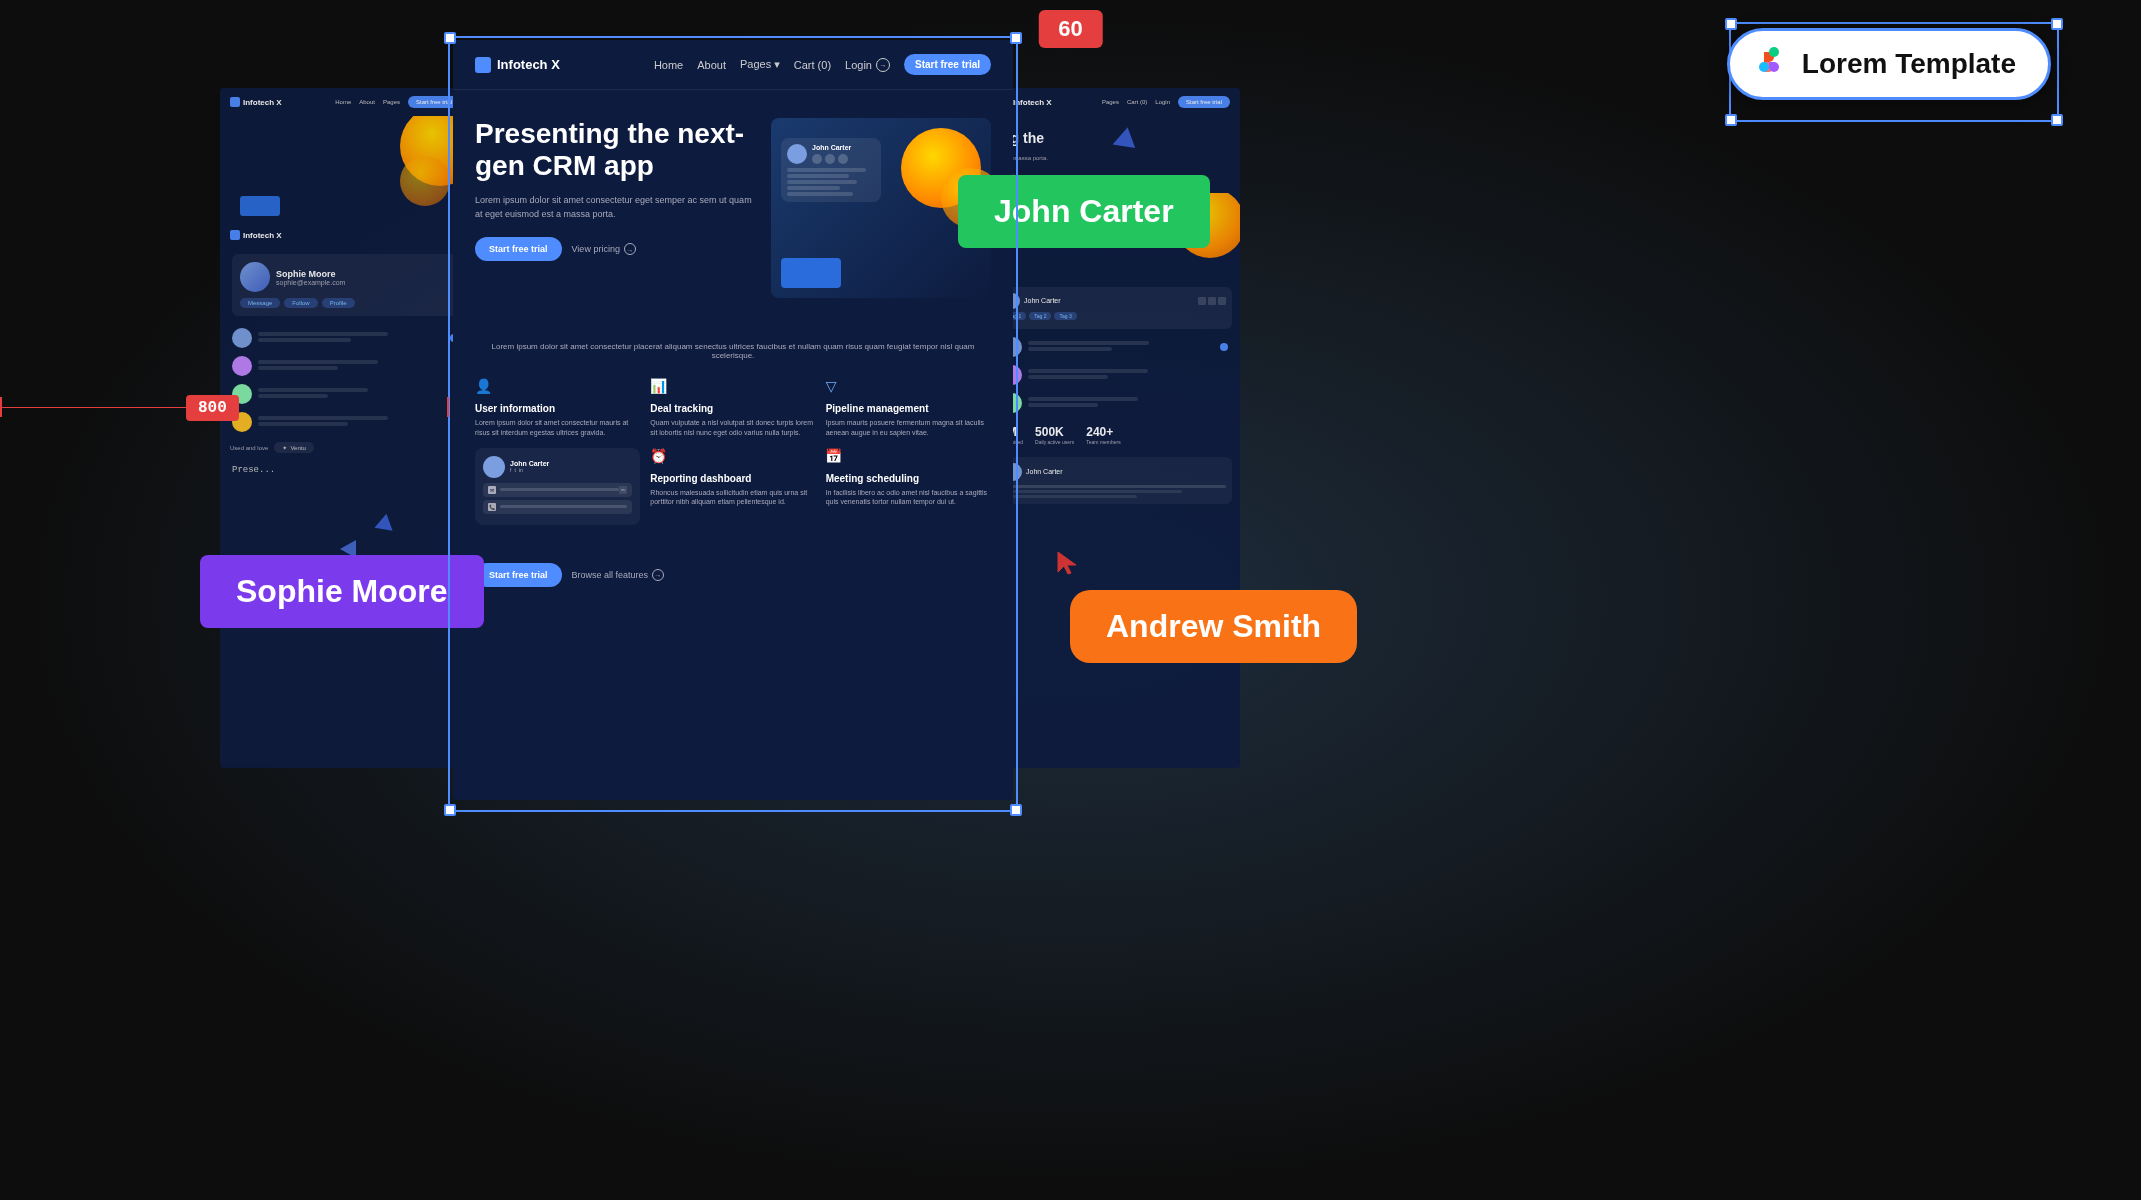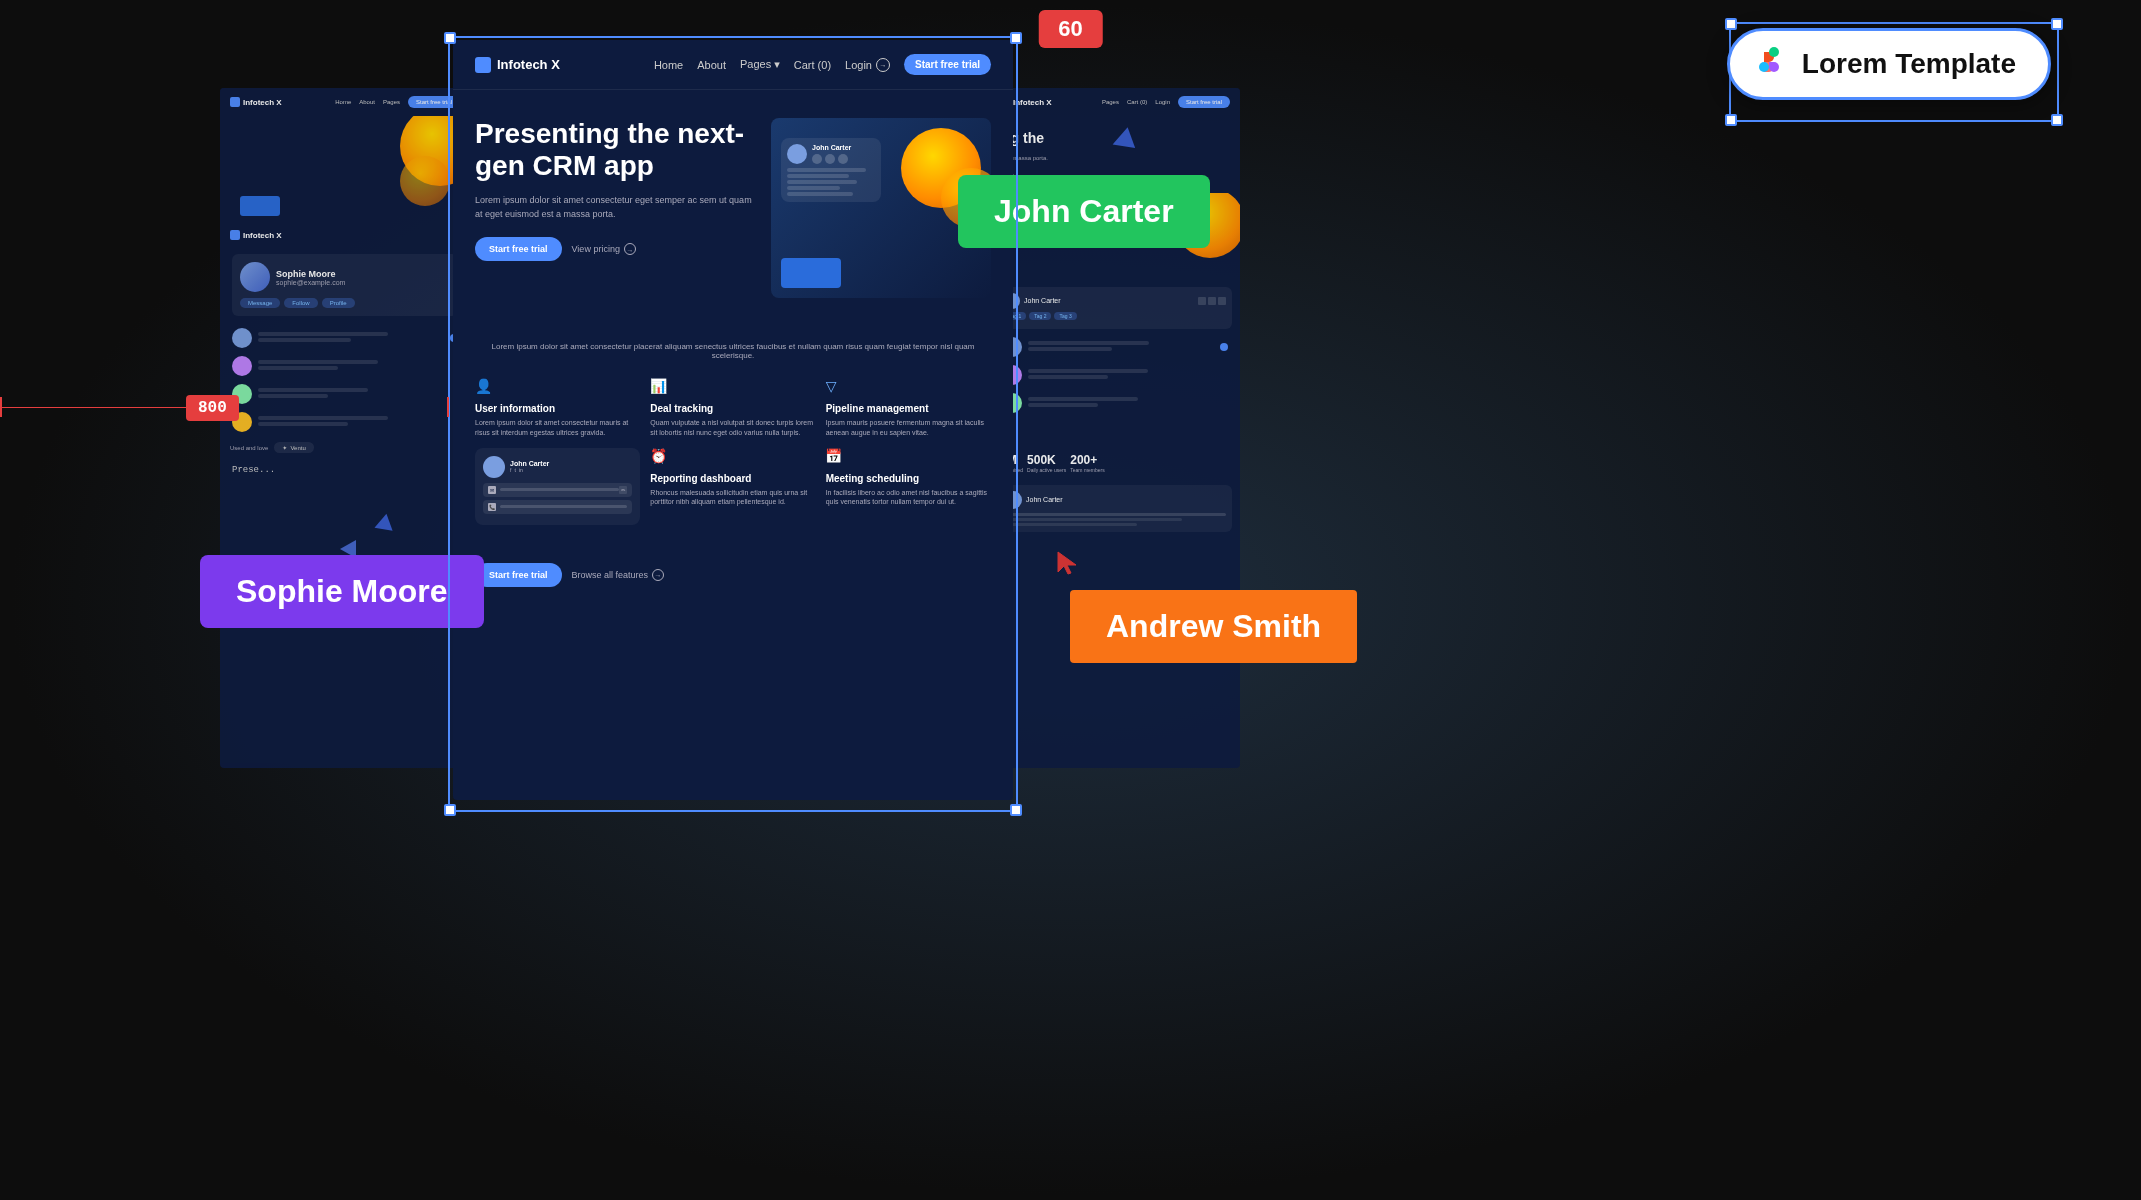--- a/index.html
+++ b/index.html
@@ -365,21 +365,21 @@
       border-radius: 8px;
       z-index: 80;
     }
     .name-badge-orange {
       position: absolute;
       background: #f97316;
       color: #fff;
       font-size: 32px;
       font-weight: 700;
       padding: 18px 36px;
-      border-radius: 4px;
+      border-radius: 20px;
       z-index: 80;
     }
     .cursor-send {
       width: 0;
       height: 0;
       border-right: 22px solid #4466cc;
       border-top: 12px solid transparent;
       border-bottom: 12px solid transparent;
     }
 
@@ -513,23 +513,22 @@
       height: 20px;
       background: #2a6cdb;
       border-radius: 3px;
     }
     .side-stat-num { font-size: 12px; font-weight: 800; color: #fff; }
     .side-stat-label { font-size: 5px; color: #aab; }
 
     
     .right-stats {
       display: flex;
-      gap: 4px;
+      gap: 12px;
       padding: 8px 10px;
-      margin-top: 28px;
     }
 
     
     .used-by {
       padding: 6px 10px;
       font-size: 6px;
       color: #aab;
       display: flex;
       align-items: center;
       gap: 6px;
@@ -854,21 +853,21 @@
     <div class="right-stats">
       <div>
         <div class="side-stat-num">0M</div>
         <div class="side-stat-label">Organised</div>
       </div>
       <div>
         <div class="side-stat-num">500K</div>
         <div class="side-stat-label">Daily active users</div>
       </div>
       <div>
-        <div class="side-stat-num">200+</div>
+        <div class="side-stat-num">240+</div>
         <div class="side-stat-label">Team members</div>
       </div>
     </div>
 
     <div style="margin:4px 8px;background:rgba(255,255,255,0.05);border-radius:6px;padding:6px;">
       <div style="display:flex;align-items:center;gap:4px;margin-bottom:4px;">
         <div style="width:18px;height:18px;border-radius:50%;background:#7a9ee0;"></div>
         <div style="font-size:7px;color:#fff;">John Carter</div>
       </div>
       <div style="height:3px;border-radius:2px;background:rgba(255,255,255,0.15);margin-bottom:2px;"></div>

